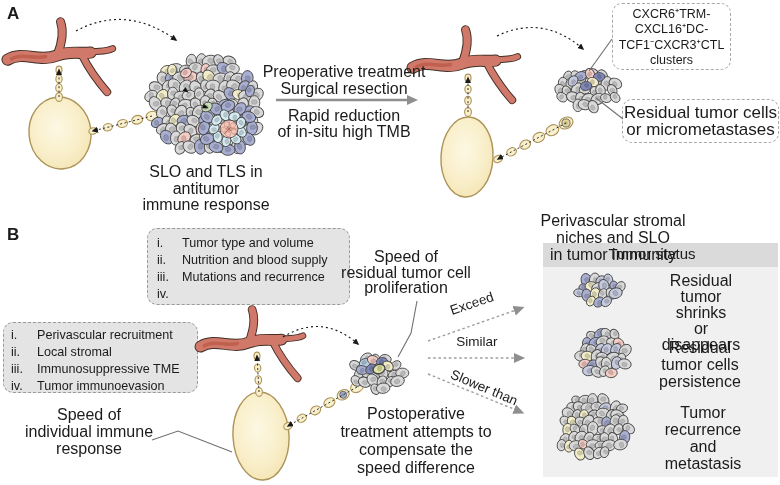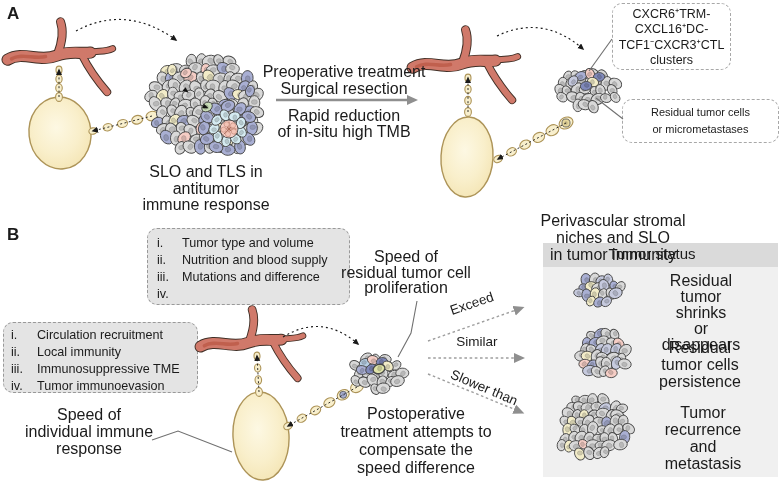--- a/index.html
+++ b/index.html
@@ -33,52 +33,52 @@
     <div class="row">
         <span class="num" style="width:25px">i.</span>
         <span class="txt">Tumor type and volume</span>
       </div>
     <div class="row">
         <span class="num" style="width:25px">ii.</span>
         <span class="txt">Nutrition and blood supply</span>
       </div>
     <div class="row">
         <span class="num" style="width:25px">iii.</span>
-        <span class="txt">Mutations and difference</span>
+        <span class="txt">Mutations and recurrence</span>
       </div>
     <div class="row">
         <span class="num" style="width:25px">iv.</span>
       </div>
   </div>
 
   <div class="listbox" style="left:3px;top:322px;width:195px;height:71px;padding:4px 4px 0 7px;">
     <div class="row">
         <span class="num" style="width:26px">i.</span>
-        <span class="txt">Circulation recruitment</span>
+        <span class="txt">Perivascular recruitment</span>
       </div>
     <div class="row">
         <span class="num" style="width:26px">ii.</span>
-        <span class="txt">Local immunity</span>
+        <span class="txt">Local stromal</span>
       </div>
     <div class="row">
         <span class="num" style="width:26px">iii.</span>
         <span class="txt">Immunosuppressive TME</span>
       </div>
     <div class="row">
         <span class="num" style="width:26px">iv.</span>
         <span class="txt">Tumor immunoevasion</span>
       </div>
   </div>
 
   <div class="callout" style="left:612px;top:3px;width:119px;height:67px;font-size:12.5px;line-height:15.4px;padding-top:3px;">CXCR6⁺TRM-
 CXCL16⁺DC-
 TCF1⁻CXCR3⁺CTL
 clusters</div>
 
-  <div class="callout" style="left:622px;top:99px;width:157px;height:44px;font-size:11px;line-height:17px;padding-top:4px;">Residual tumor cells
+  <div class="callout" style="left:622px;top:99px;width:157px;height:44px;font-size:17px;line-height:17px;padding-top:4px;">Residual tumor cells
 or micrometastases</div>
 
   <svg id="art" width="780" height="485" viewBox="0 0 780 485">
     <defs>
       <radialGradient id="gNode" cx="45%" cy="42%" r="68%">
         <stop offset="0%" stop-color="#fdf8e3"></stop>
         <stop offset="55%" stop-color="#f9efcb"></stop>
         <stop offset="100%" stop-color="#f3e3b0"></stop>
       </radialGradient>
       <marker id="mGray" markerUnits="userSpaceOnUse" markerWidth="14" markerHeight="12" refX="2" refY="5" orient="auto">

